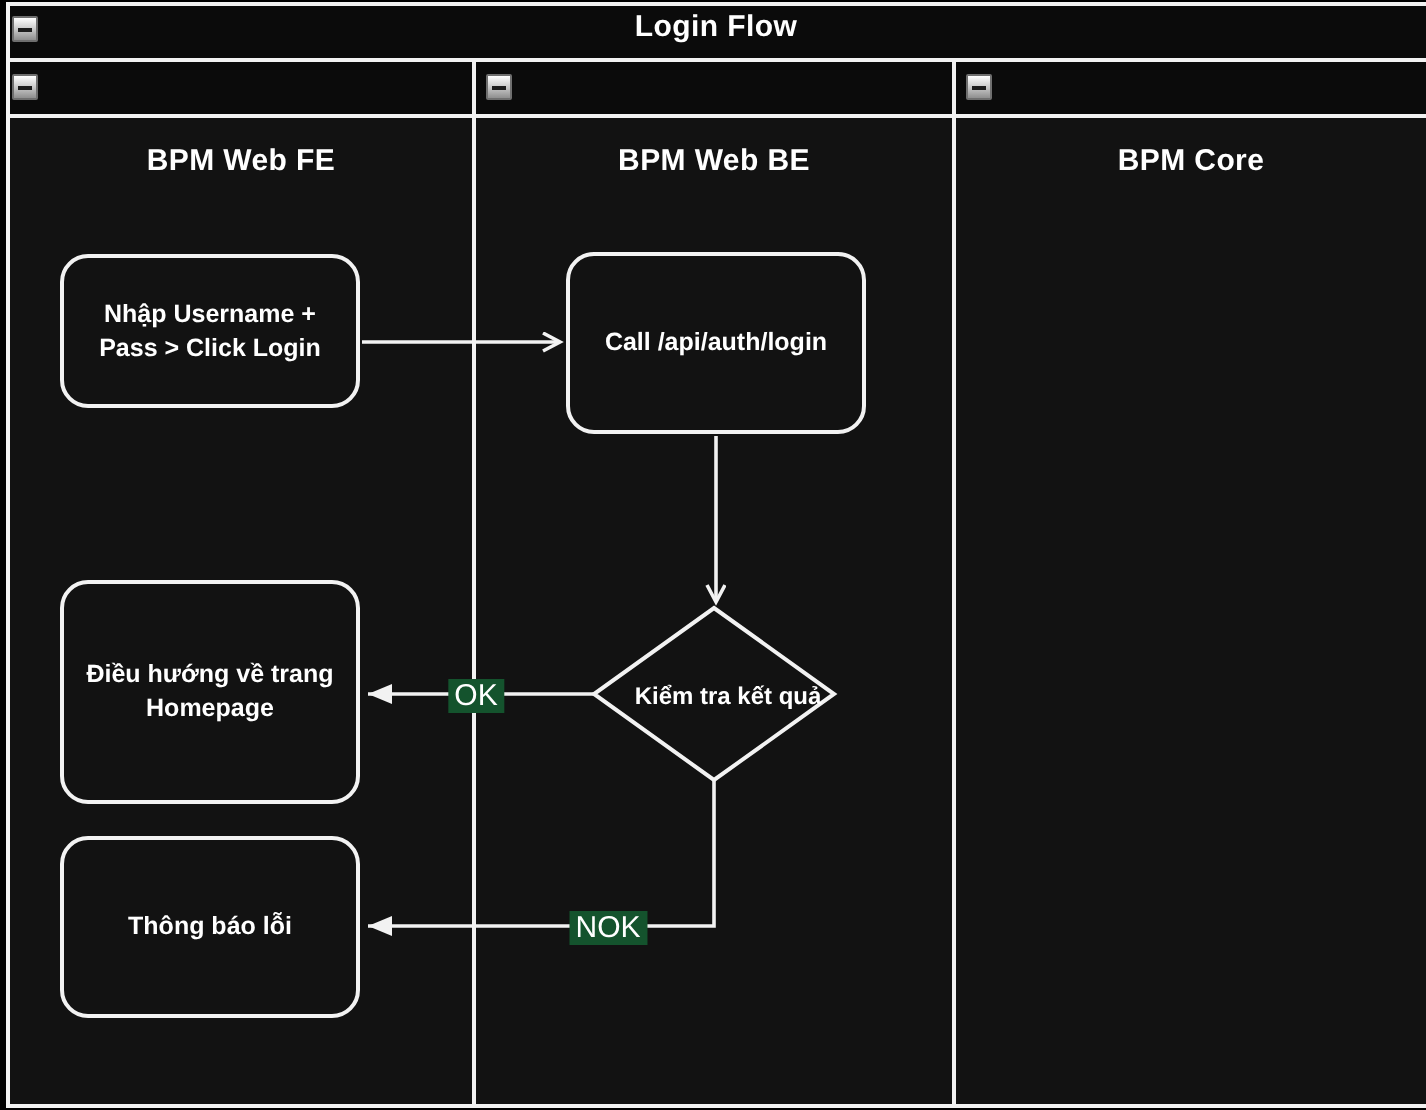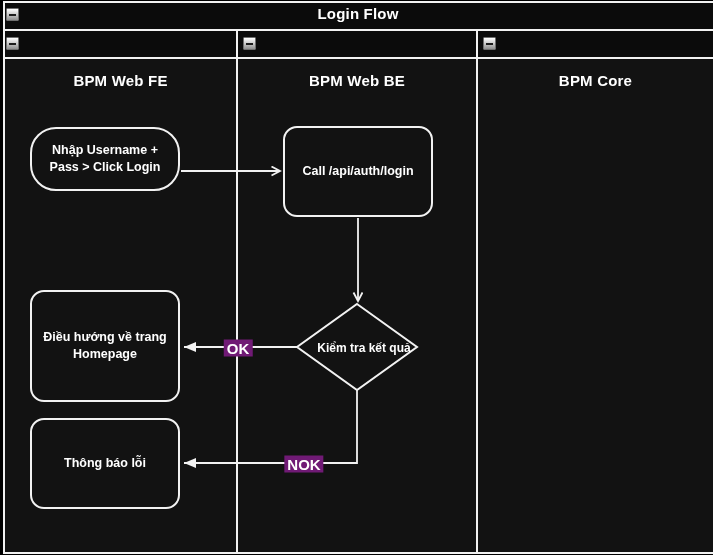--- a/index.html
+++ b/index.html
@@ -35,22 +35,22 @@
     display:flex;align-items:center;justify-content:center;text-align:center;
     font-weight:bold;font-size:12.5px;line-height:1.35;
     white-space:pre-line;padding:4px 10px;
   }
   .diamond-label{
     position:absolute;transform:translate(-50%,-50%);
     font-weight:bold;font-size:12px;white-space:nowrap;text-align:center;
   }
   .edge-label{
     position:absolute;transform:translate(-50%,-50%);
-    background:#701a75;padding:0 3px;
-    font-weight:bold;font-size:15px;white-space:nowrap;
+    background:#14532d;padding:0 3px;
+    font-weight:normal;font-size:15px;white-space:nowrap;
   }
   svg.flow{position:absolute;left:0;top:0;pointer-events:none;}
   svg.flow .shape{pointer-events:all;}
 </style>
 </head>
 <body>
 
 <div class="canvas">
 
   <div class="pool-bg"></div>
@@ -93,21 +93,21 @@
         <path d="M0,0 L12,5 L0,10 Z" fill="#f2f2f2"></path>
       </marker>
     </defs>
     <path d="M181,171 L280,171" stroke="#f2f2f2" stroke-width="1.8" fill="none" marker-end="url(#openArrow)"></path>
     <path d="M358,218 L358,301" stroke="#f2f2f2" stroke-width="1.8" fill="none" marker-end="url(#openArrow)"></path>
     <path d="M297,347 L184,347" stroke="#f2f2f2" stroke-width="1.8" fill="none" marker-end="url(#solidArrow)"></path>
     <path d="M357,390 L357,463 L184,463" stroke="#f2f2f2" stroke-width="1.8" fill="none" marker-end="url(#solidArrow)"></path>
     <polygon class="shape" points="357,304 417,347 357,390 297,347" fill="#121212" stroke="#f2f2f2" stroke-width="2"></polygon>
   </svg>
 
-  <div class="node" style="left:30px;top:127px;width:150px;height:64px;border-radius:26px;">Nhập Username +
+  <div class="node" style="left:30px;top:127px;width:150px;height:77px;">Nhập Username +
 Pass &gt; Click Login</div>
   <div class="node" style="left:283px;top:126px;width:150px;height:91px;">Call /api/auth/login</div>
   <div class="diamond-label" style="left:364px;top:348px;">Kiểm tra kết quả</div>
   <div class="node" style="left:30px;top:290px;width:150px;height:112px;">Điều hướng về trang
 Homepage</div>
   <div class="node" style="left:30px;top:418px;width:150px;height:91px;">Thông báo lỗi</div>
 
   <div class="edge-label" style="left:238px;top:348px;">OK</div>
   <div class="edge-label" style="left:304px;top:464px;">NOK</div>
 

